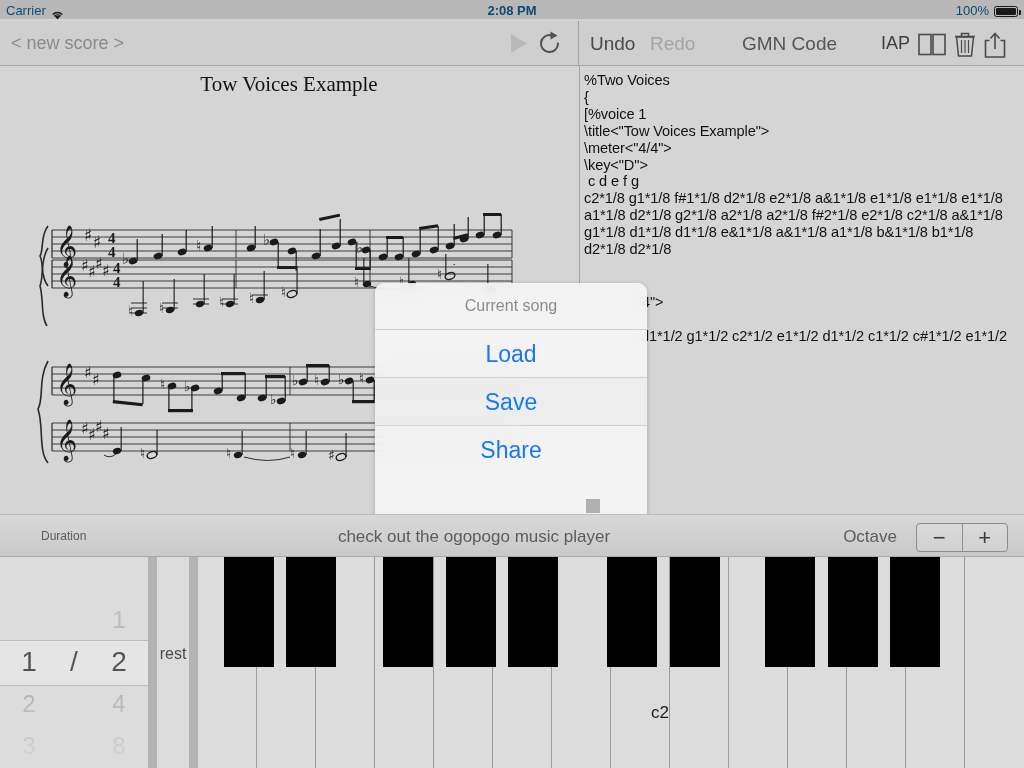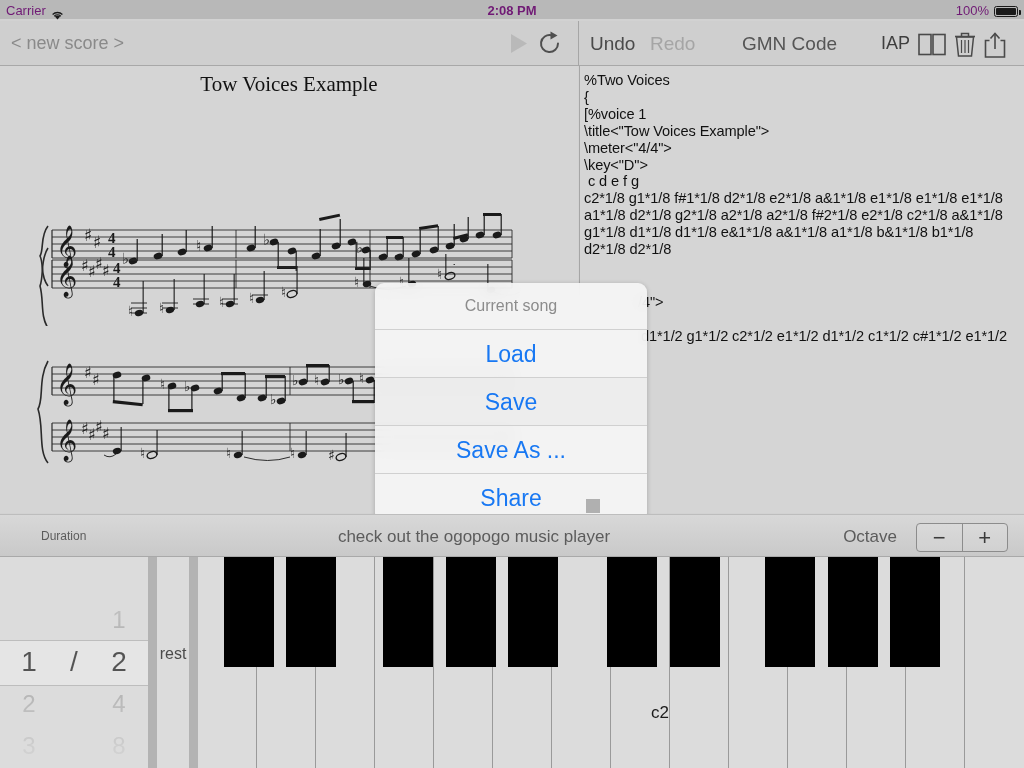--- a/index.html
+++ b/index.html
@@ -7,21 +7,21 @@
     width: 1024px; height: 768px;
     font-family: "Liberation Sans", sans-serif;
     background: #d2d2d2;
     overflow: hidden;
   }
   #app { position: relative; width: 1024px; height: 768px; }
 
   
   .statusbar {
     position: absolute; top:0; left:0; width:1024px; height:19px;
-    background:#b8b8b8; color:#701a75;
+    background:#b8b8b8; color:#0c4a6e;
     font-size:13px; line-height:21px;
   }
   .sb-left { position:absolute; left:6px; top:0; display:flex; align-items:center; gap:5px; }
   .sb-center { position:absolute; left:0; width:1024px; text-align:center; font-weight:bold; font-size:13px;}
   .sb-right { position:absolute; right:6px; top:0; display:flex; align-items:center; gap:5px; }
   .wifi { display:inline-block; width:13px; height:11px; position:relative; top:1px; }
   .batt { width:24px; height:11px; border:1.3px solid #1a1a1a; border-radius:2.5px;
           position:relative; display:inline-block; top:1px; }
   .batt::after { content:""; position:absolute; right:-3.5px; top:3px; width:2px; height:5px;
                  background:#1a1a1a; border-radius:0 1px 1px 0; }
@@ -473,21 +473,20 @@
 g1*1/8 d1*1/8 d1*1/8 e&amp;1*1/8 a&amp;1*1/8 a1*1/8 b&amp;1*1/8 b1*1/8
 d2*1/8 d2*1/8</div>
     <div class="code-text" style="left:58px; top:228px;">/4"&gt;</div>
     <div class="code-text" style="left:61px; top:262px;">d1*1/2 g1*1/2 c2*1/2 e1*1/2 d1*1/2 c1*1/2 c#1*1/2 e1*1/2</div>
   </div>
 
   <div class="sheet">
     <div class="sheet-title">Current song</div>
     <div class="sheet-item">Load</div>
     <div class="sheet-item save">Save</div>
-    <div class="sheet-item">Save As ...</div>
     <div class="sheet-item">Share</div>
   </div>
   <div class="sheet-arrow"></div>
 
   <div class="bottombar">
     <div class="duration-label">Duration</div>
     <div class="promo">check out the ogopogo music player</div>
     <div class="octave-label">Octave</div>
     <div class="stepper">
       <div>−</div>

